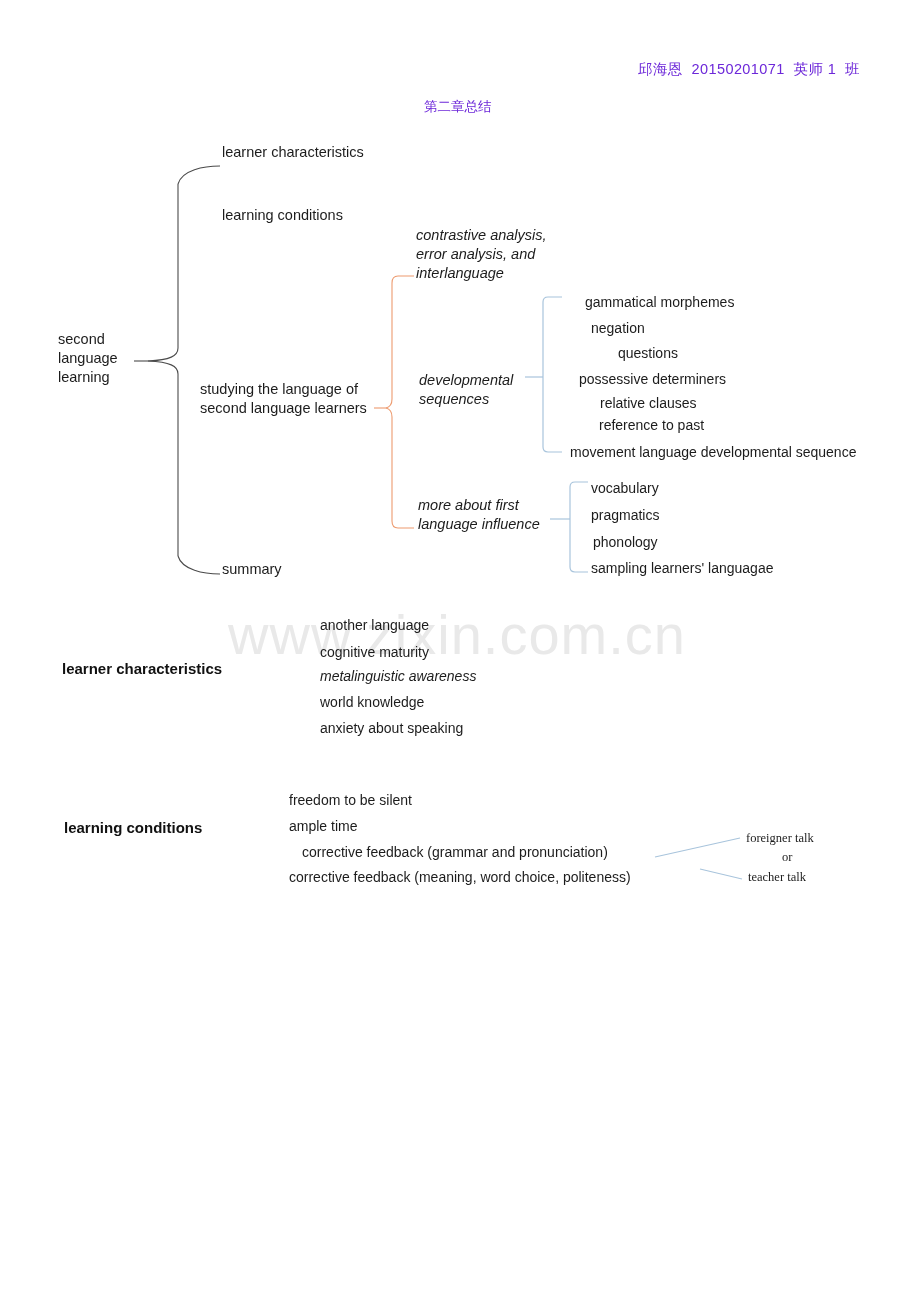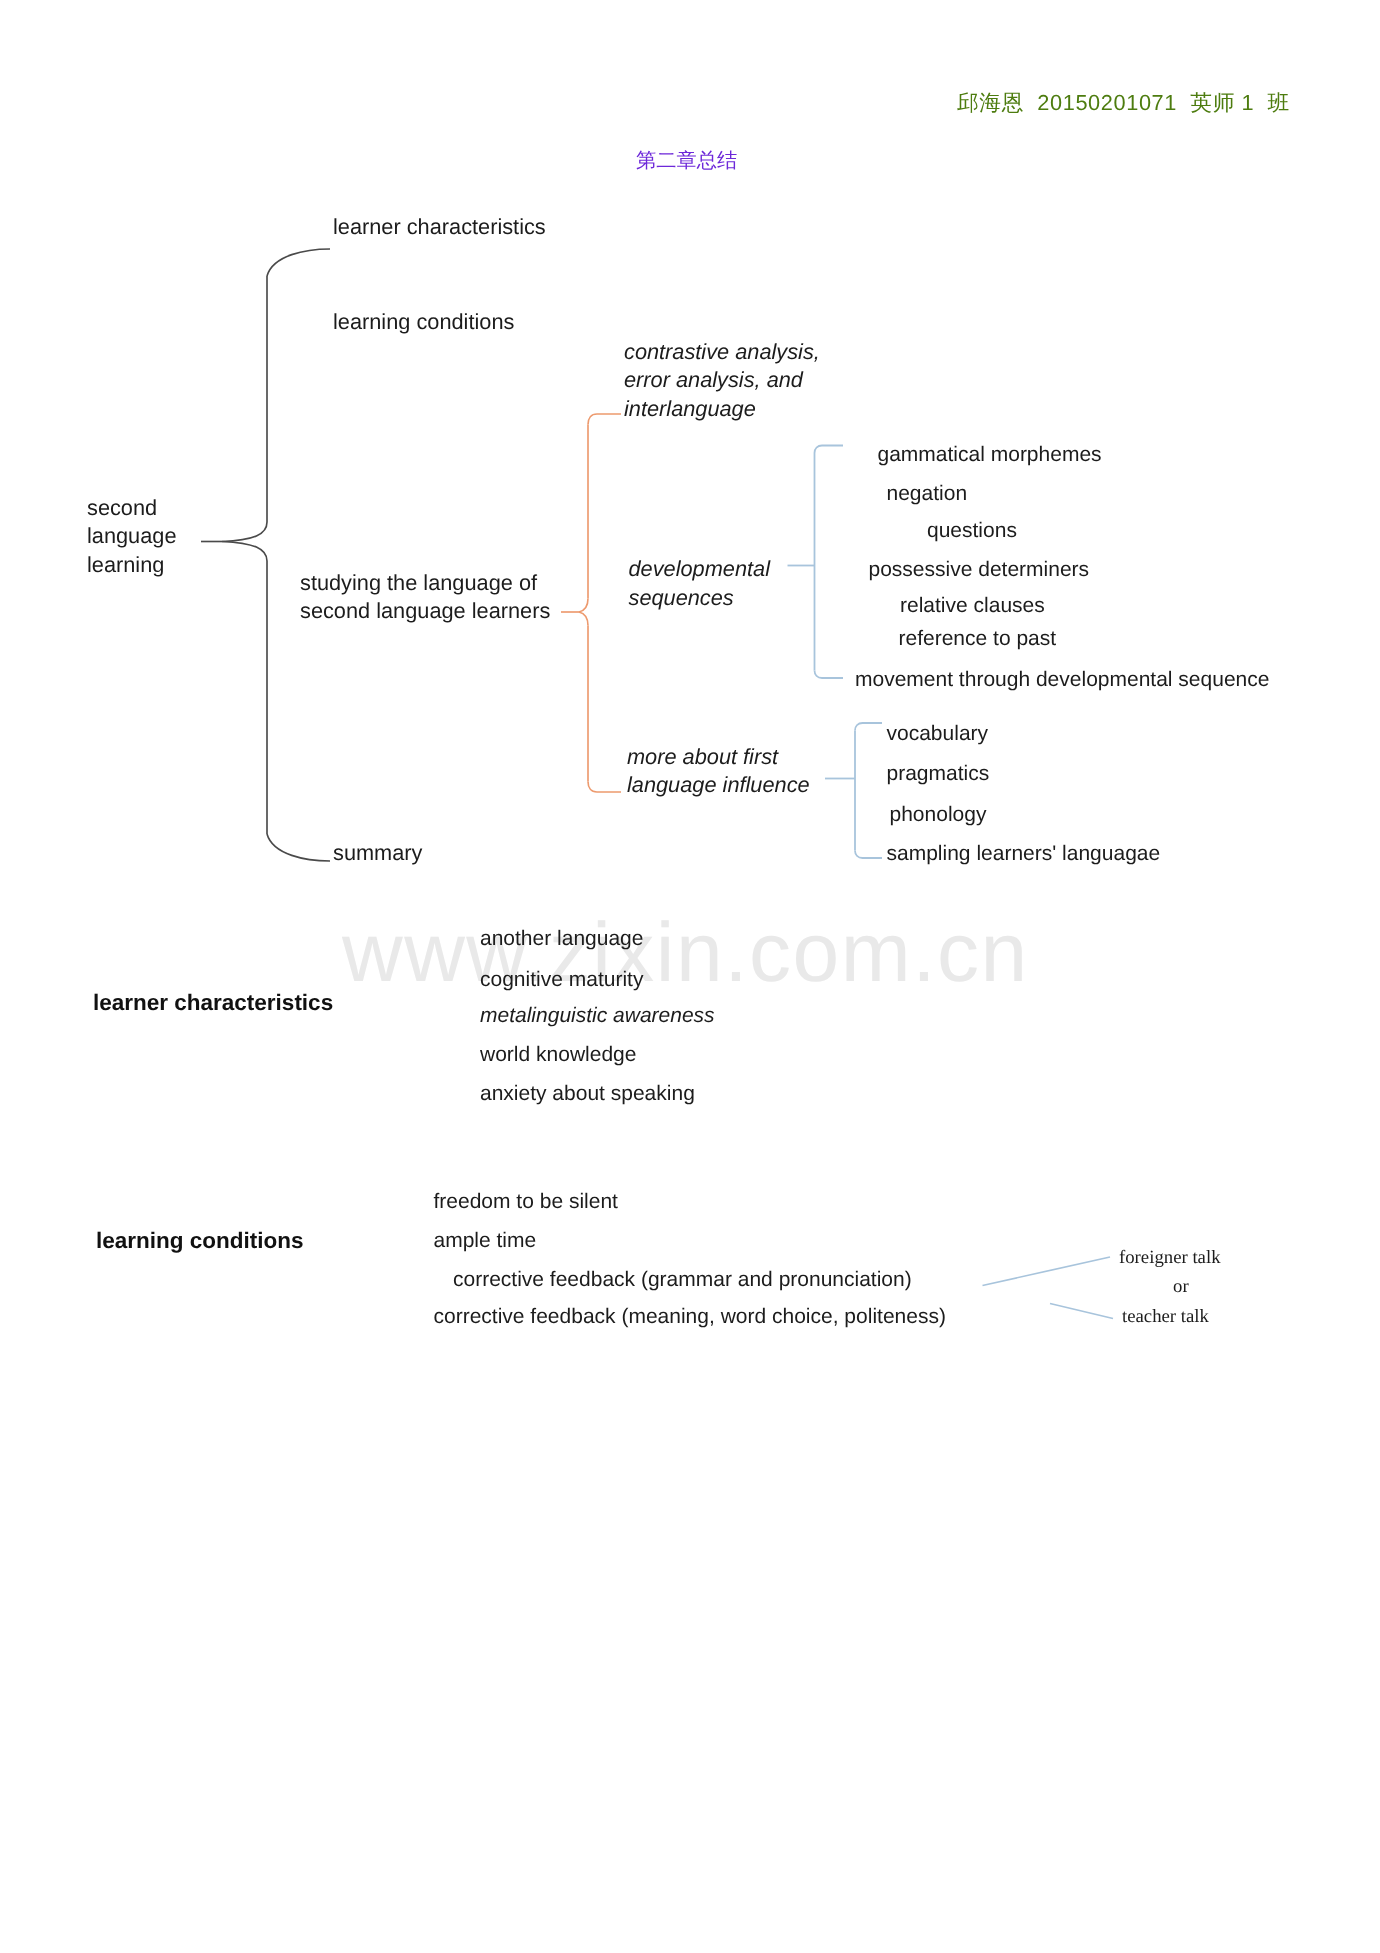--- a/index.html
+++ b/index.html
@@ -20,21 +20,21 @@
     inset: 0;
     width: 920px;
     height: 1302px;
   }
   
   .abs { position: absolute; white-space: pre; line-height: 1.32; }
   .hdr {
     left: 638px; top: 60px;
     font-size: 14.5px;
     letter-spacing: 0.4px;
-    color: #4d7c0f;
+    color: #6d28d9;
   }
   .doc-title {
     left: 424px; top: 98px;
     font-size: 13.5px;
     color: #6d28d9;
   }
   
   .node {
     font-size: 14.5px;
     color: #1c1c1c;
@@ -150,21 +150,21 @@
 
   <div class="abs node italic" style="left:418px; top:496px;">more about first
 language influence</div>
 
   <div class="abs leaf" style="left:585px; top:293px;">gammatical morphemes</div>
   <div class="abs leaf" style="left:591px; top:319px;">negation</div>
   <div class="abs leaf" style="left:618px; top:344px;">questions</div>
   <div class="abs leaf" style="left:579px; top:370px;">possessive determiners</div>
   <div class="abs leaf" style="left:600px; top:394px;">relative clauses</div>
   <div class="abs leaf" style="left:599px; top:416px;">reference to past</div>
-  <div class="abs leaf" style="left:570px; top:443px;">movement through developmental sequence</div>
+  <div class="abs leaf" style="left:570px; top:443px;">movement language developmental sequence</div>
 
   <div class="abs leaf" style="left:591px; top:479px;">vocabulary</div>
   <div class="abs leaf" style="left:591px; top:506px;">pragmatics</div>
   <div class="abs leaf" style="left:593px; top:533px;">phonology</div>
   <div class="abs leaf" style="left:591px; top:559px;">sampling learners' languagae</div>
 
   <div class="abs sec-head" style="left:62px; top:659px;">learner characteristics</div>
 
   <div class="abs leaf" style="left:320px; top:616px;">another language</div>
   <div class="abs leaf" style="left:320px; top:643px;">cognitive maturity</div>

